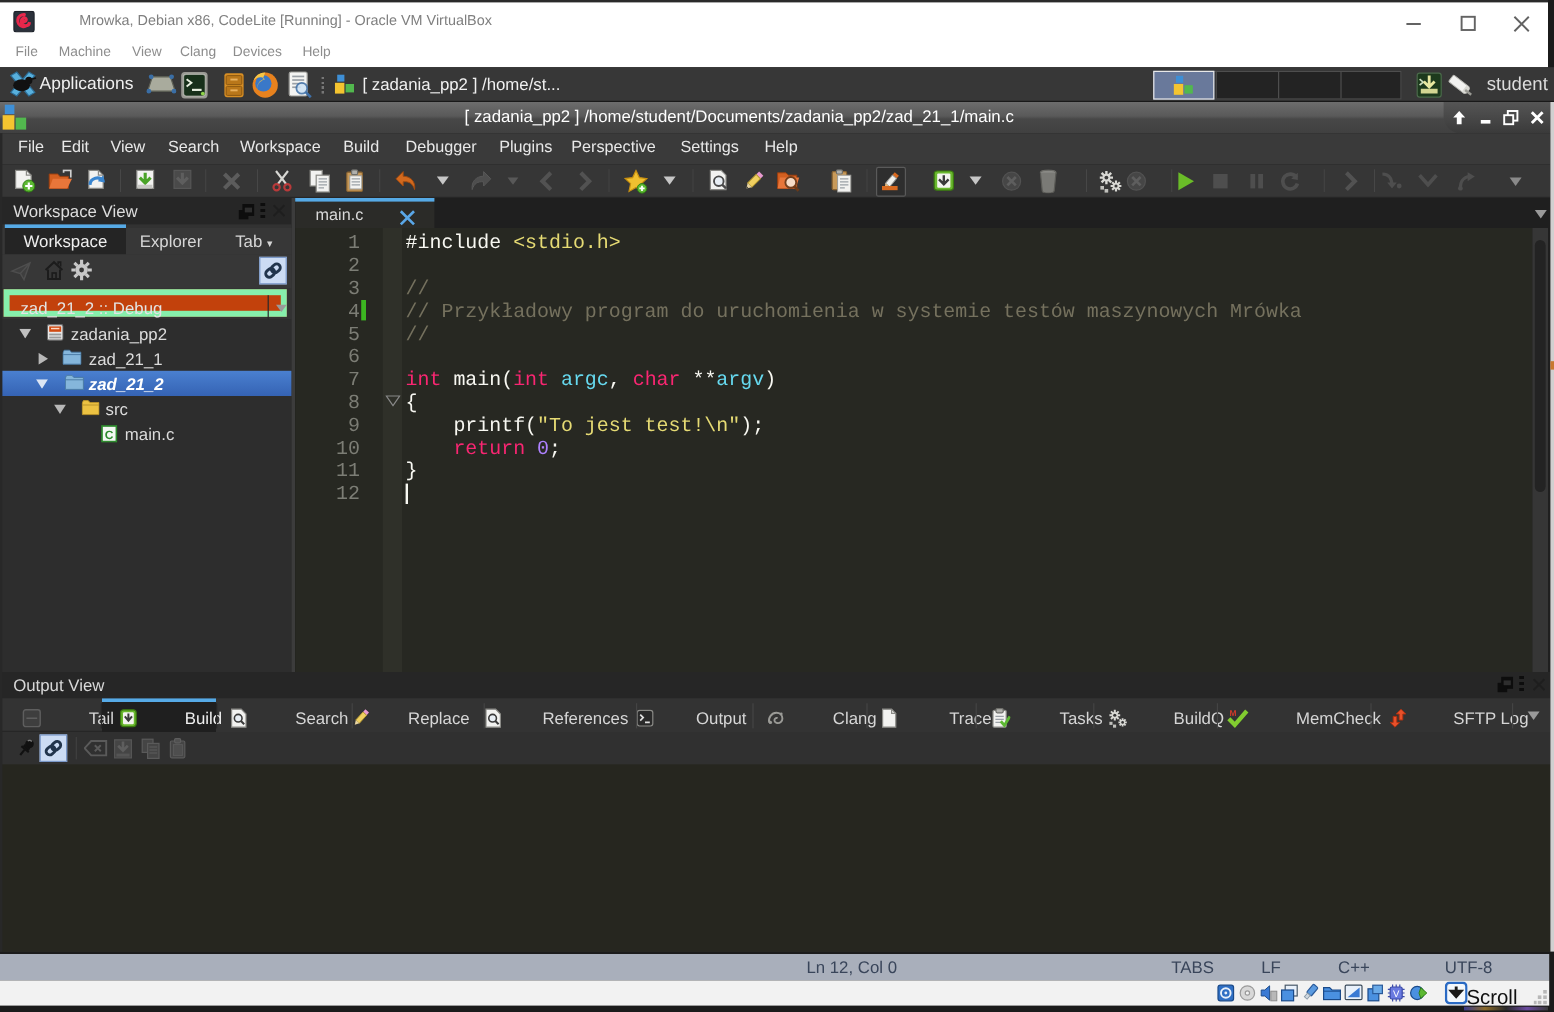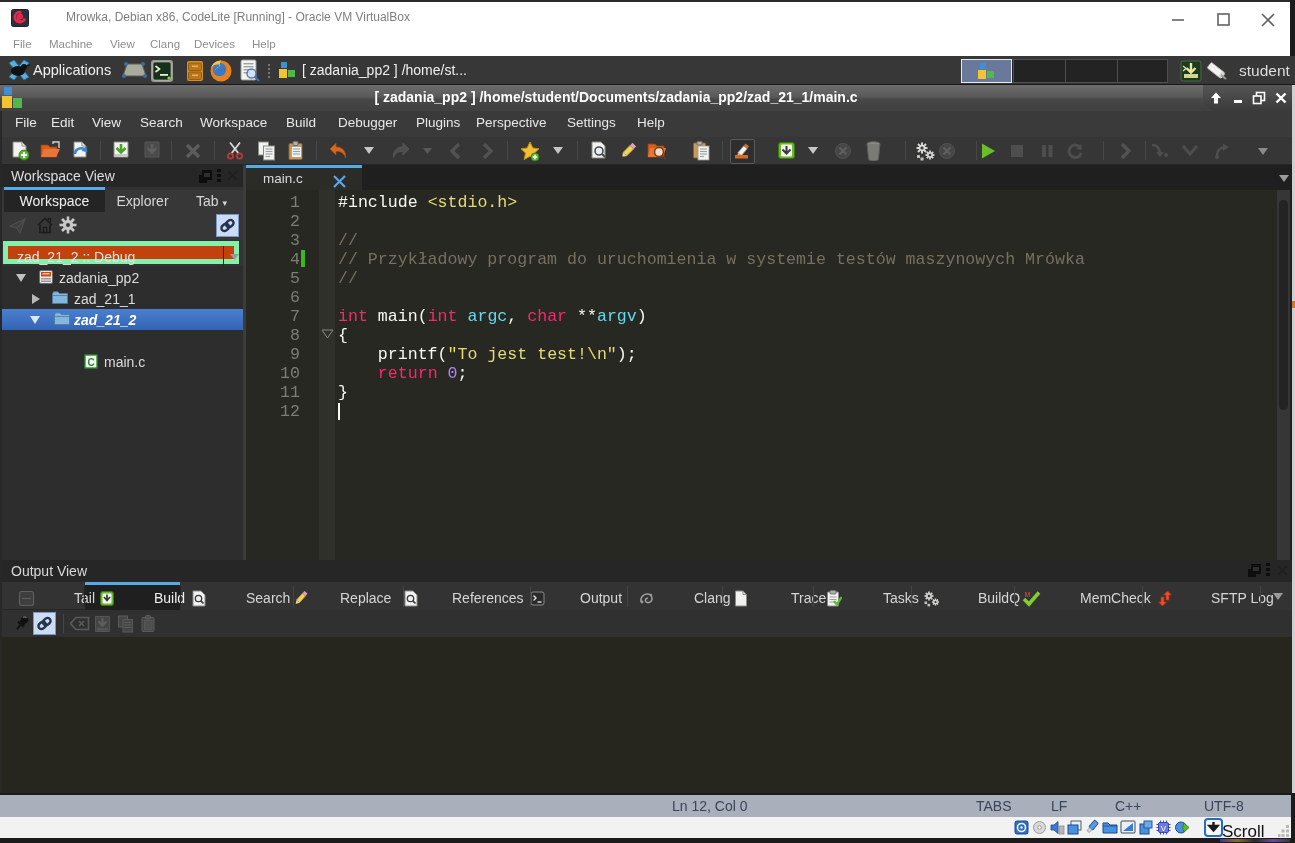--- a/index.html
+++ b/index.html
@@ -14,21 +14,21 @@
 #vb-menu { position:absolute; left:0; top:30px; width:100%; height:26px; }
 #vb-menu span { position:absolute; top:6px; font-size:11.5px; color:#8d8d8d; }
 .vb-btn { position:absolute; top:8px; }
 
 
 #xfce { position:absolute; left:0; top:56px; width:1295px; height:29px; background:#373737; border-bottom:1px solid #191919;text-align:center; }
 #xfce .txt { position:absolute; top:6px; color:#f0f0f0; font-size:14.5px; }
 
 
 #cl-title { position:absolute; left:0; top:85px; width:1292px; height:26px; background:linear-gradient(#6d6d6d,#595959 45%,#474747 55%,#404040); }
-#cl-title .t { position:absolute; left:0; width:1232px; text-align:center; top:4px; font-size:14px; font-weight:bold; color:#fff; }
+#cl-title .t { position:absolute; left:0; width:1232px; text-align:center; top:4px; font-size:14px; font-weight:normal; color:#fff; }
 
 
 #cl-menu { position:absolute; left:0; top:111px; width:1292px; height:26px; background:#3a3a3a; }
 #cl-menu span { position:absolute; top:4px; font-size:13.5px; color:#e8e8e8; }
 
 
 #cl-tools { position:absolute; left:0; top:137px; width:1292px; height:28px; background:#363636; border-bottom:1px solid #262626; }
 .tsep { position:absolute; top:4px; width:1px; height:19px; background:#2c2c2c; border-right:1px solid #474747; }
 
 
@@ -517,20 +517,30 @@
       </div>
       <div class="trow" style="top:43px;background:linear-gradient(#4a80d0,#3563b4);color:#fff">
         <svg class="abs" style="left:30px;top:7px" width="10" height="8" viewBox="0 0 10 8">
             <path d="M0 0 L10 0 L5 8 Z" fill="#dce6f4"></path>
           </svg>
         <svg class="abs" style="left:54px;top:3px" width="16" height="14" viewBox="0 0 16 14">
             <path d="M0.5 3 L0.5 12.5 H15.5 V2.5 H7.5 L6 0.8 H1.5 Z" fill="#85b6db" stroke="#4a7ba5" stroke-width="0.8"></path>
             <path d="M0.5 4.5 H15.5" stroke="#4a7ba5" stroke-width="0.8"></path>
           </svg>
         <span class="lbl" style="left:74px;font-weight:bold;font-style:italic">zad_21_2</span>
+      </div>
+      <div class="trow" style="top:64px">
+        <svg class="abs" style="left:45px;top:7px" width="10" height="8" viewBox="0 0 10 8">
+            <path d="M0 0 L10 0 L5 8 Z" fill="#b8b8b8"></path>
+          </svg>
+        <svg class="abs" style="left:68px;top:3px" width="15" height="14" viewBox="0 0 15 14">
+            <path d="M0.5 3 L0.5 12.5 H14.5 V2.5 H7 L5.5 0.8 H1.5 Z" fill="#ecc242" stroke="#b8922a" stroke-width="0.8"></path>
+            <path d="M0.5 4.5 H14.5" stroke="#b8922a" stroke-width="0.8"></path>
+          </svg>
+        <span class="lbl" style="left:88px">src</span>
       </div>
       <div class="trow" style="top:85px">
         <svg class="abs" style="left:84px;top:3px" width="14" height="15" viewBox="0 0 14 15">
             <rect x="1" y="1" width="12" height="13" fill="#f4f8f4" stroke="#2e8b2e" stroke-width="1.4"></rect>
             <text x="7" y="11.5" font-size="10" font-weight="bold" fill="#2e8b2e" text-anchor="middle" font-family="Liberation Sans">C</text>
           </svg>
         <span class="lbl" style="left:104px">main.c</span>
       </div>
     </div>
   </div>

